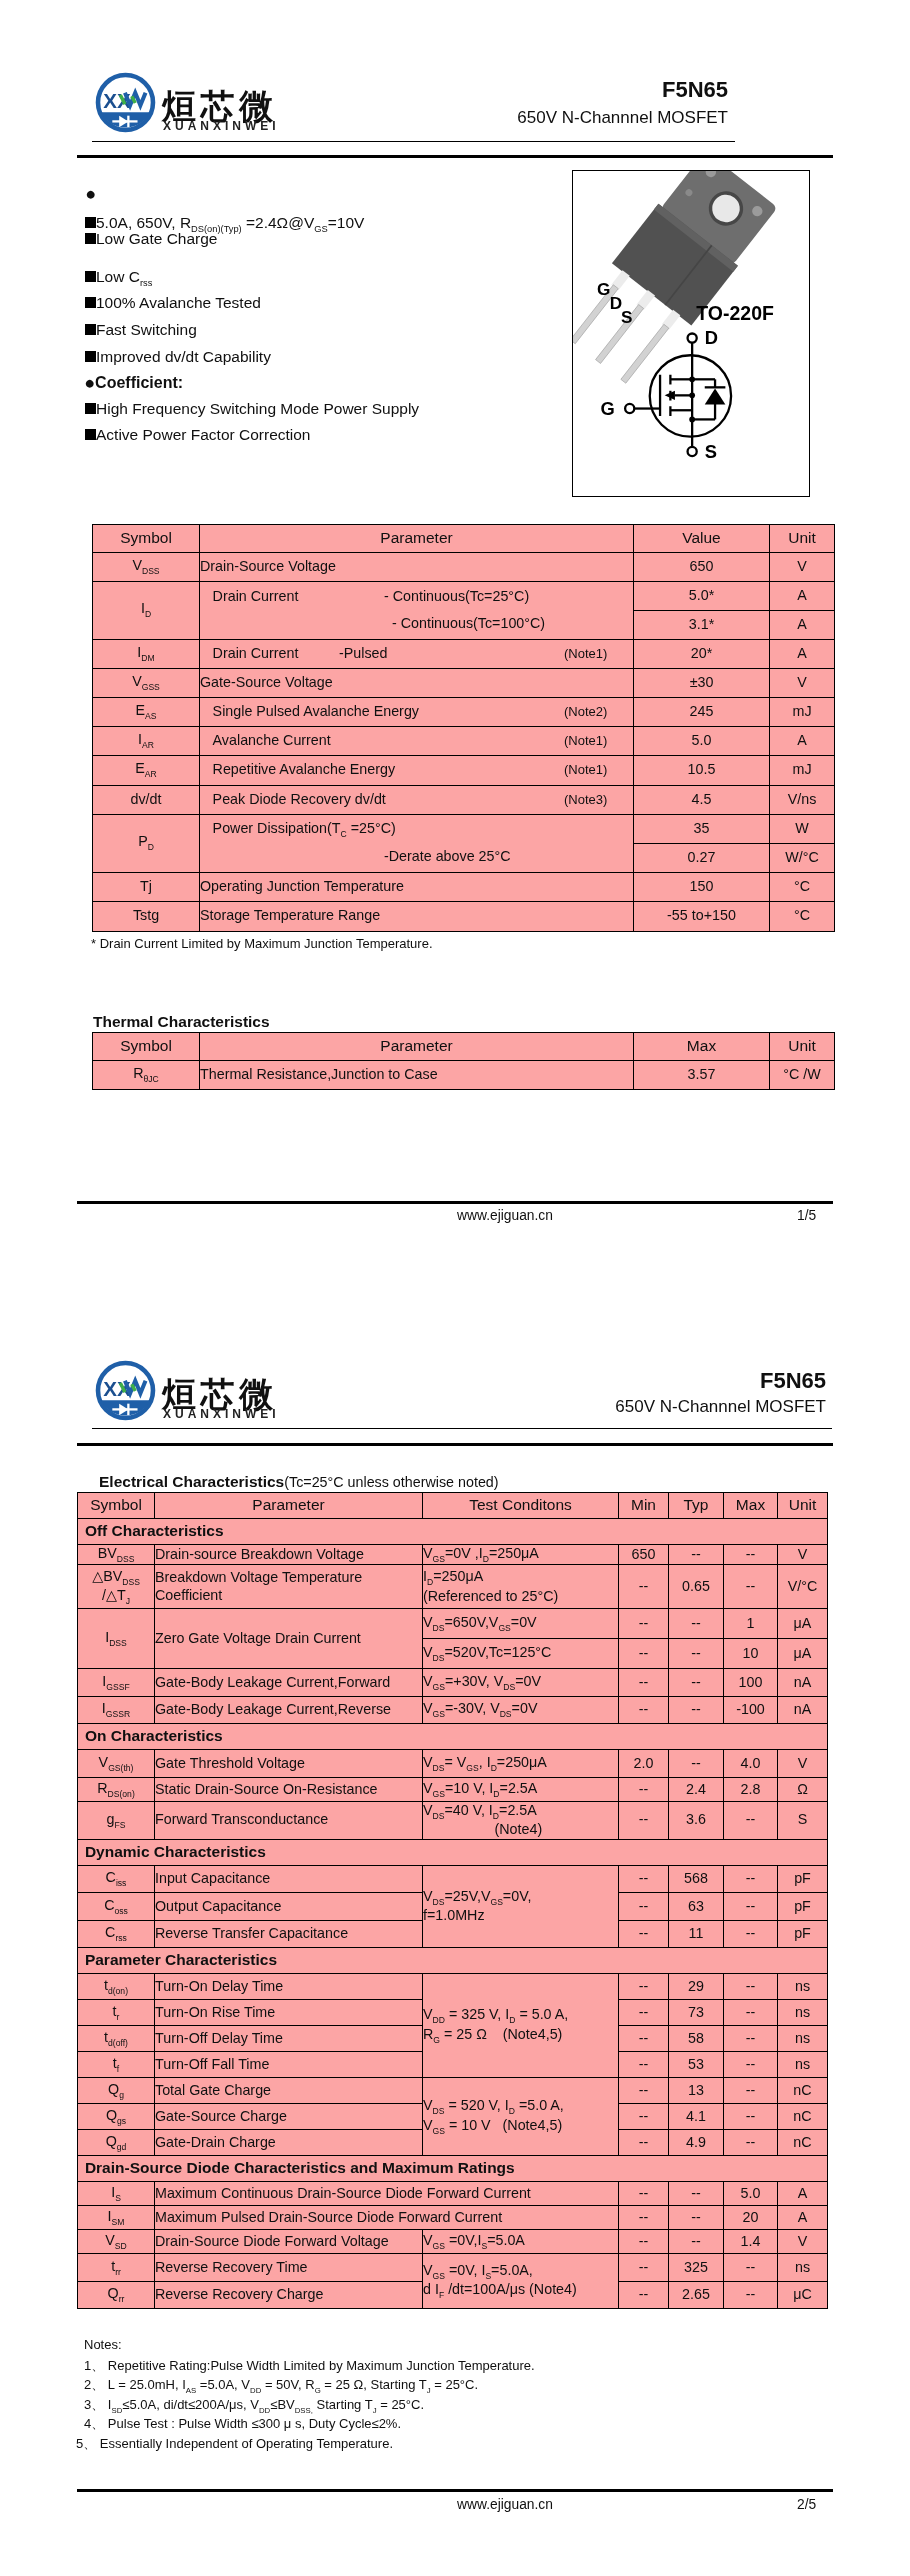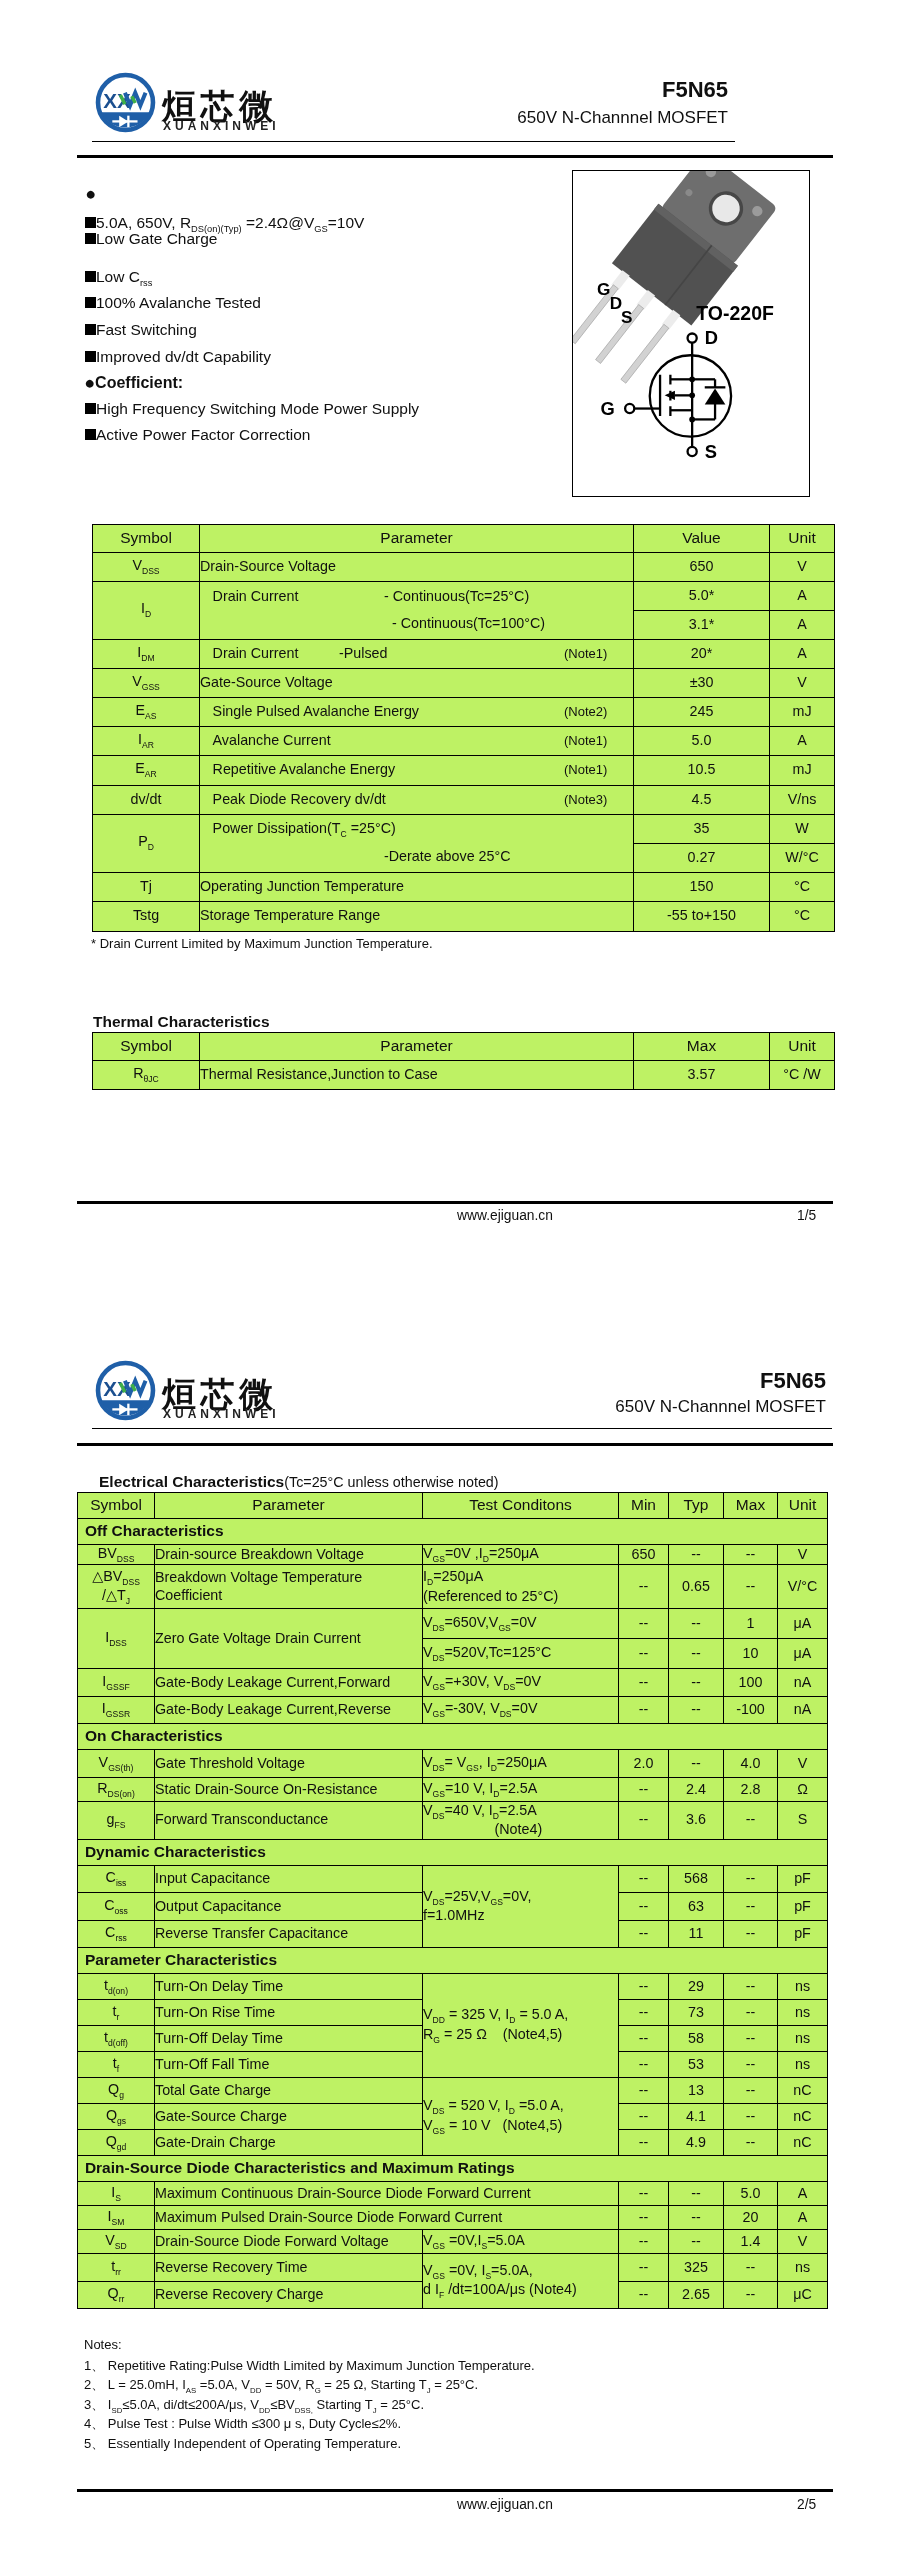--- a/index.html
+++ b/index.html
@@ -14,21 +14,21 @@
   .logo-en{font-weight:bold;font-size:12px;letter-spacing:4px;white-space:nowrap;color:#222;}
   
   .feat{position:absolute;display:flex;align-items:flex-start;gap:0;font-size:15.5px;white-space:nowrap;}
   .sq{width:11px;height:11px;background:#000;margin-top:2.9px;flex:none;}
   .bul{font-size:18.4px;line-height:18.4px;}
   .app-hd{position:absolute;display:flex;align-items:center;font-size:16px;font-weight:bold;white-space:nowrap;}
   
   .sect-title{font-weight:bold;font-size:15.5px;white-space:nowrap;}
   .sect-suffix{font-weight:normal;font-size:14.3px;}
   
-  table.t{border-collapse:collapse;table-layout:fixed;position:absolute;background:#bef264;border:1.7px solid #000;}
+  table.t{border-collapse:collapse;table-layout:fixed;position:absolute;background:#fca5a5;border:1.7px solid #000;}
   .t td{border:1.1px solid #000;font-size:14.3px;padding:0;vertical-align:middle;line-height:1.22;white-space:nowrap;overflow:hidden;}
   .t tr.hd td{font-size:15.5px;text-align:center;border-bottom:1.7px solid #000;}
   .t tr.sec td{font-weight:bold;font-size:15.5px;text-align:left;padding-left:6.9px;border-top:1.7px solid #000;border-bottom:1.7px solid #000;}
   .c{text-align:center;}
   .l{text-align:left;padding-left:11.5px;}
   .cond{text-align:left;padding-left:8px;}
   .small{font-size:12.3px;}
   .rel{position:relative;}
   .ap{position:absolute;transform:translateY(-50%);white-space:nowrap;}
   sub{font-size:60%;}
@@ -573,20 +573,20 @@
       <td class="c">μC</td>
     </tr>
   </tbody>
     </table>
 
   <div class="ab notes" style="left:84px;top:2337px;">Notes:</div>
   <div class="ab notes" style="left:84px;top:2357px;">1、 Repetitive Rating:Pulse Width Limited by Maximum Junction Temperature.</div>
   <div class="ab notes" style="left:84px;top:2376px;">2、 L = 25.0mH, I<sub>AS</sub> =5.0A, V<sub>DD</sub> = 50V, R<sub>G</sub> = 25 Ω, Starting T<sub>J</sub> = 25°C.</div>
   <div class="ab notes" style="left:84px;top:2396px;">3、 I<sub>SD</sub>≤5.0A, di/dt≤200A/μs, V<sub>DD</sub>≤BV<sub>DSS,</sub> Starting T<sub>J</sub> = 25°C.</div>
   <div class="ab notes" style="left:84px;top:2415px;">4、 Pulse Test : Pulse Width ≤300 μ s, Duty Cycle≤2%.</div>
-  <div class="ab notes" style="left:84px;top:2435px;">5、 Essentially Independent of Operating Temperature.</div>
+  <div class="ab notes" style="left:76px;top:2435px;">5、 Essentially Independent of Operating Temperature.</div>
 
   <div class="rule" style="left:77px;top:2489px;width:756px;height:2.9px;"></div>
   <div class="ab footer-txt" style="left:505px;top:2497px;transform:translateX(-50%);">www.ejiguan.cn</div>
   <div class="ab footer-txt" style="left:797px;top:2497px;">2/5</div>
 
 </div>
 
 
 </body></html>

